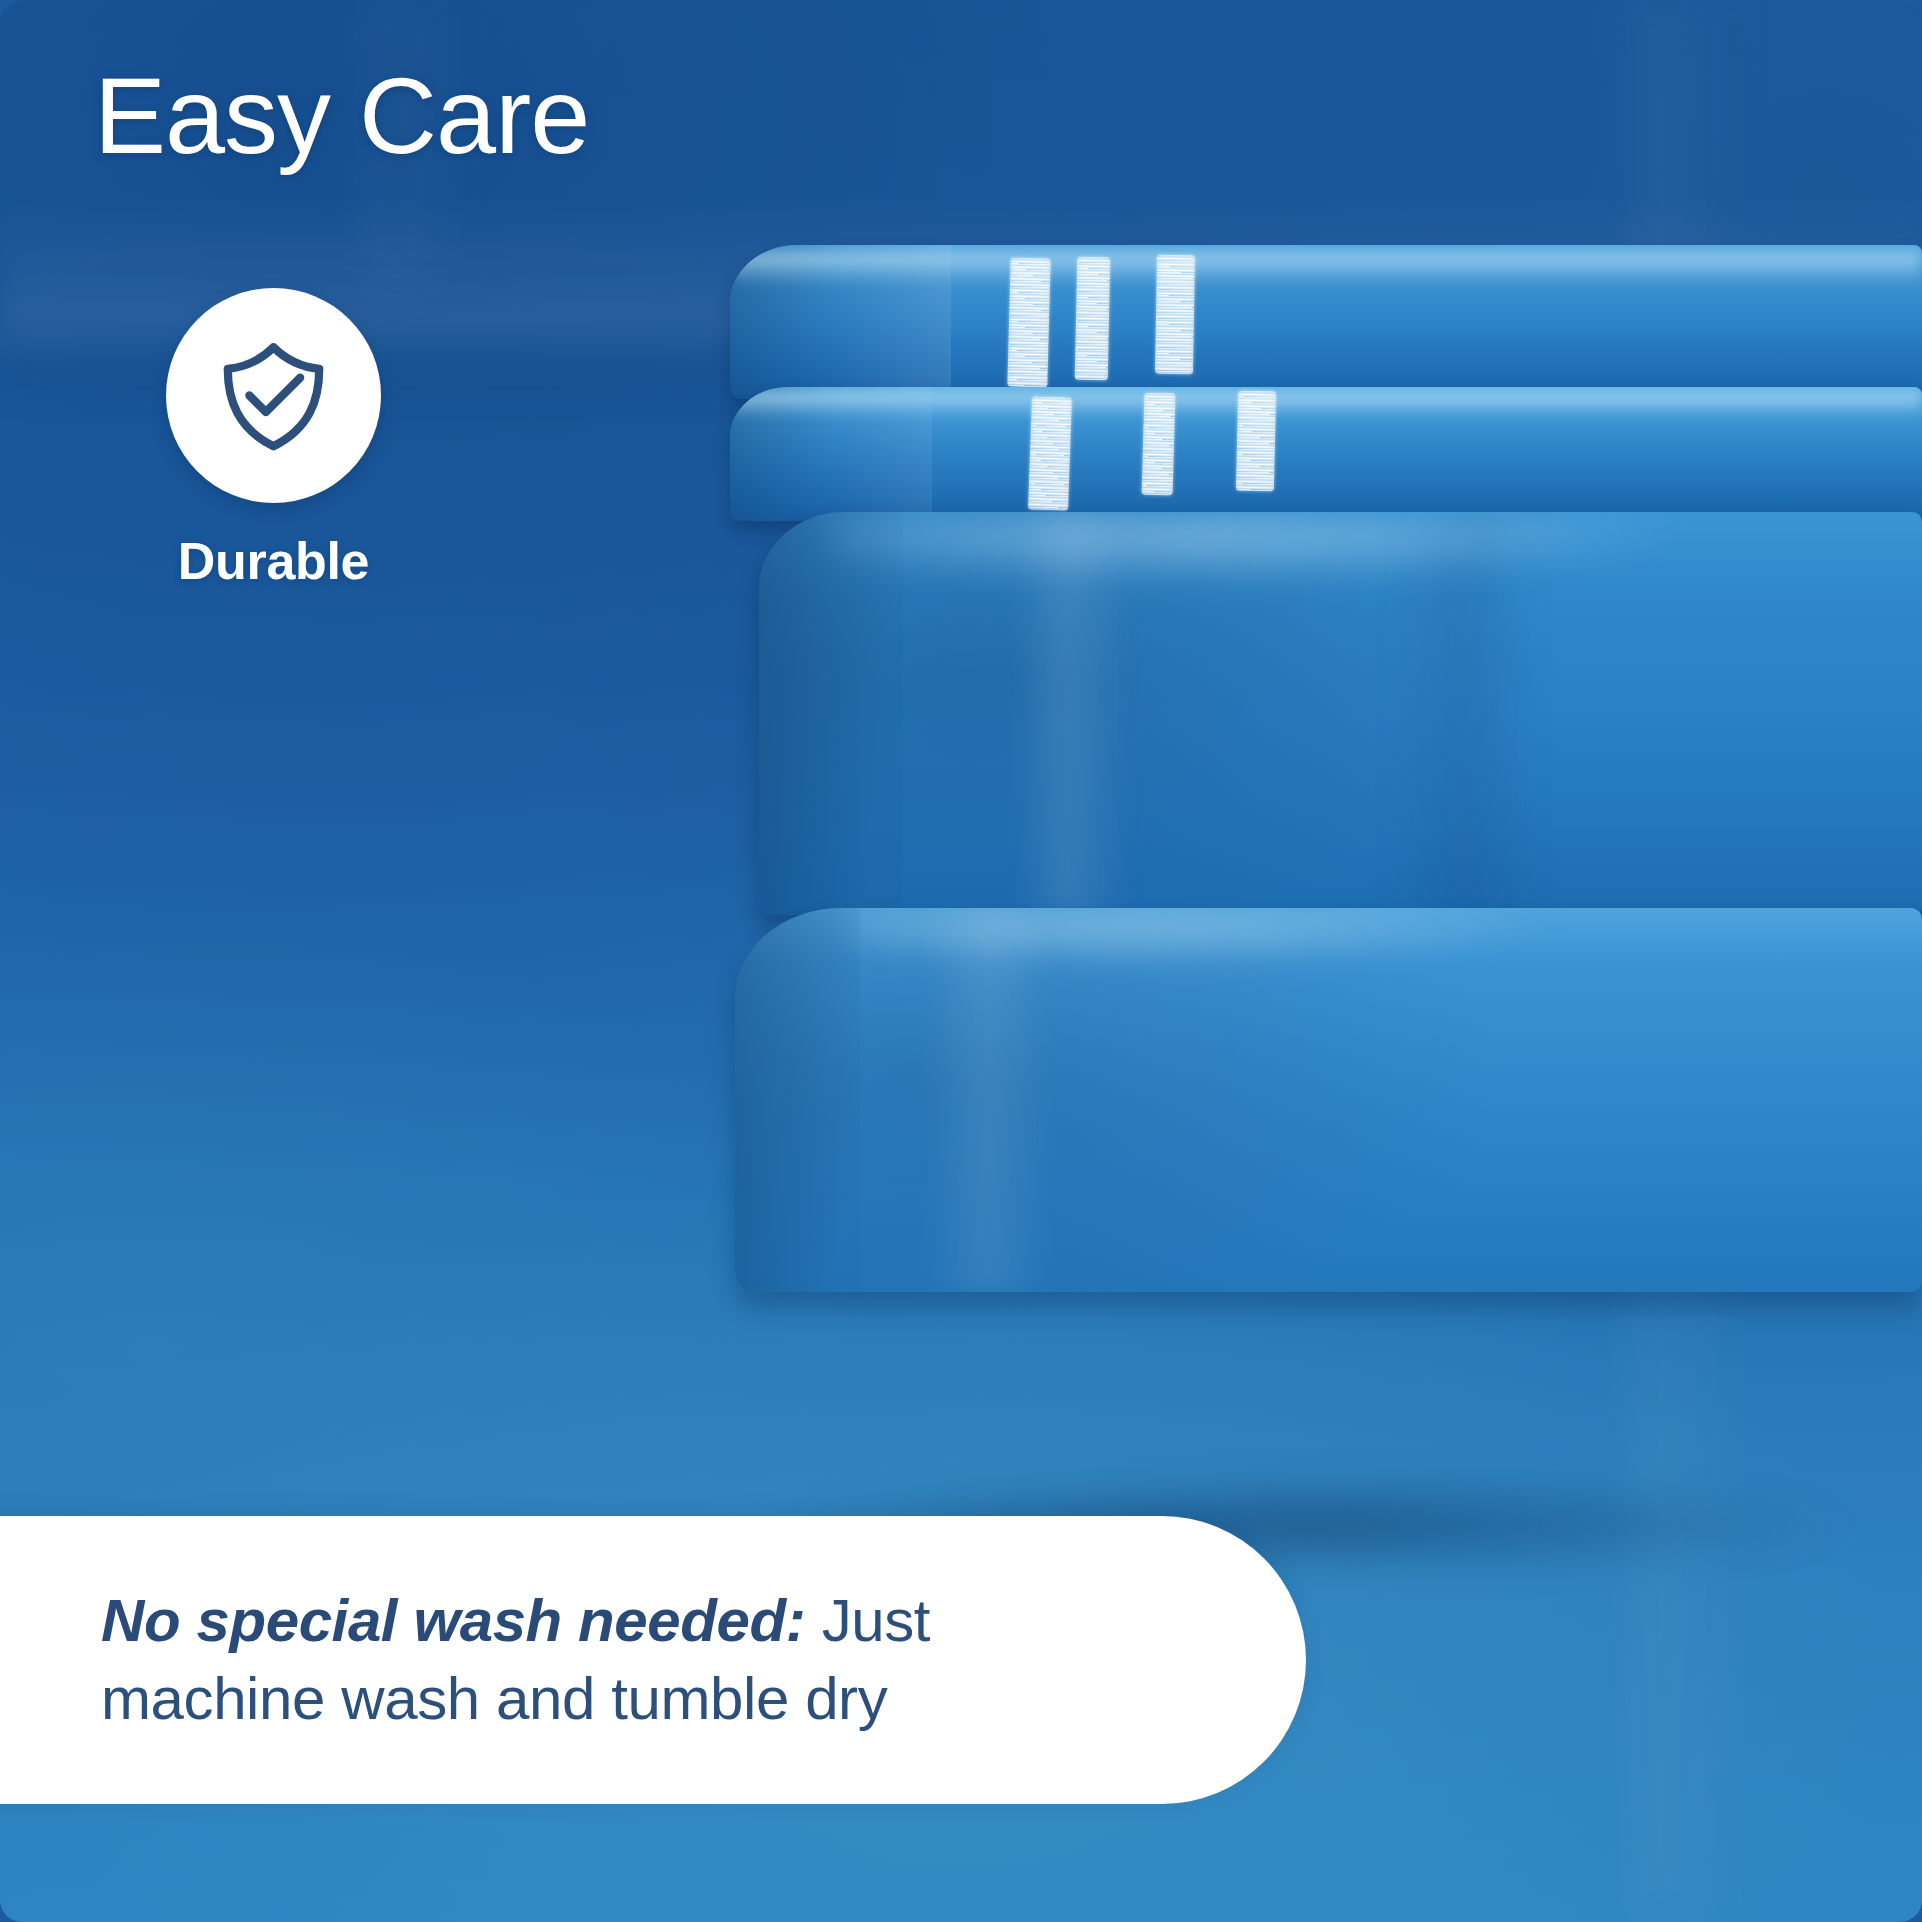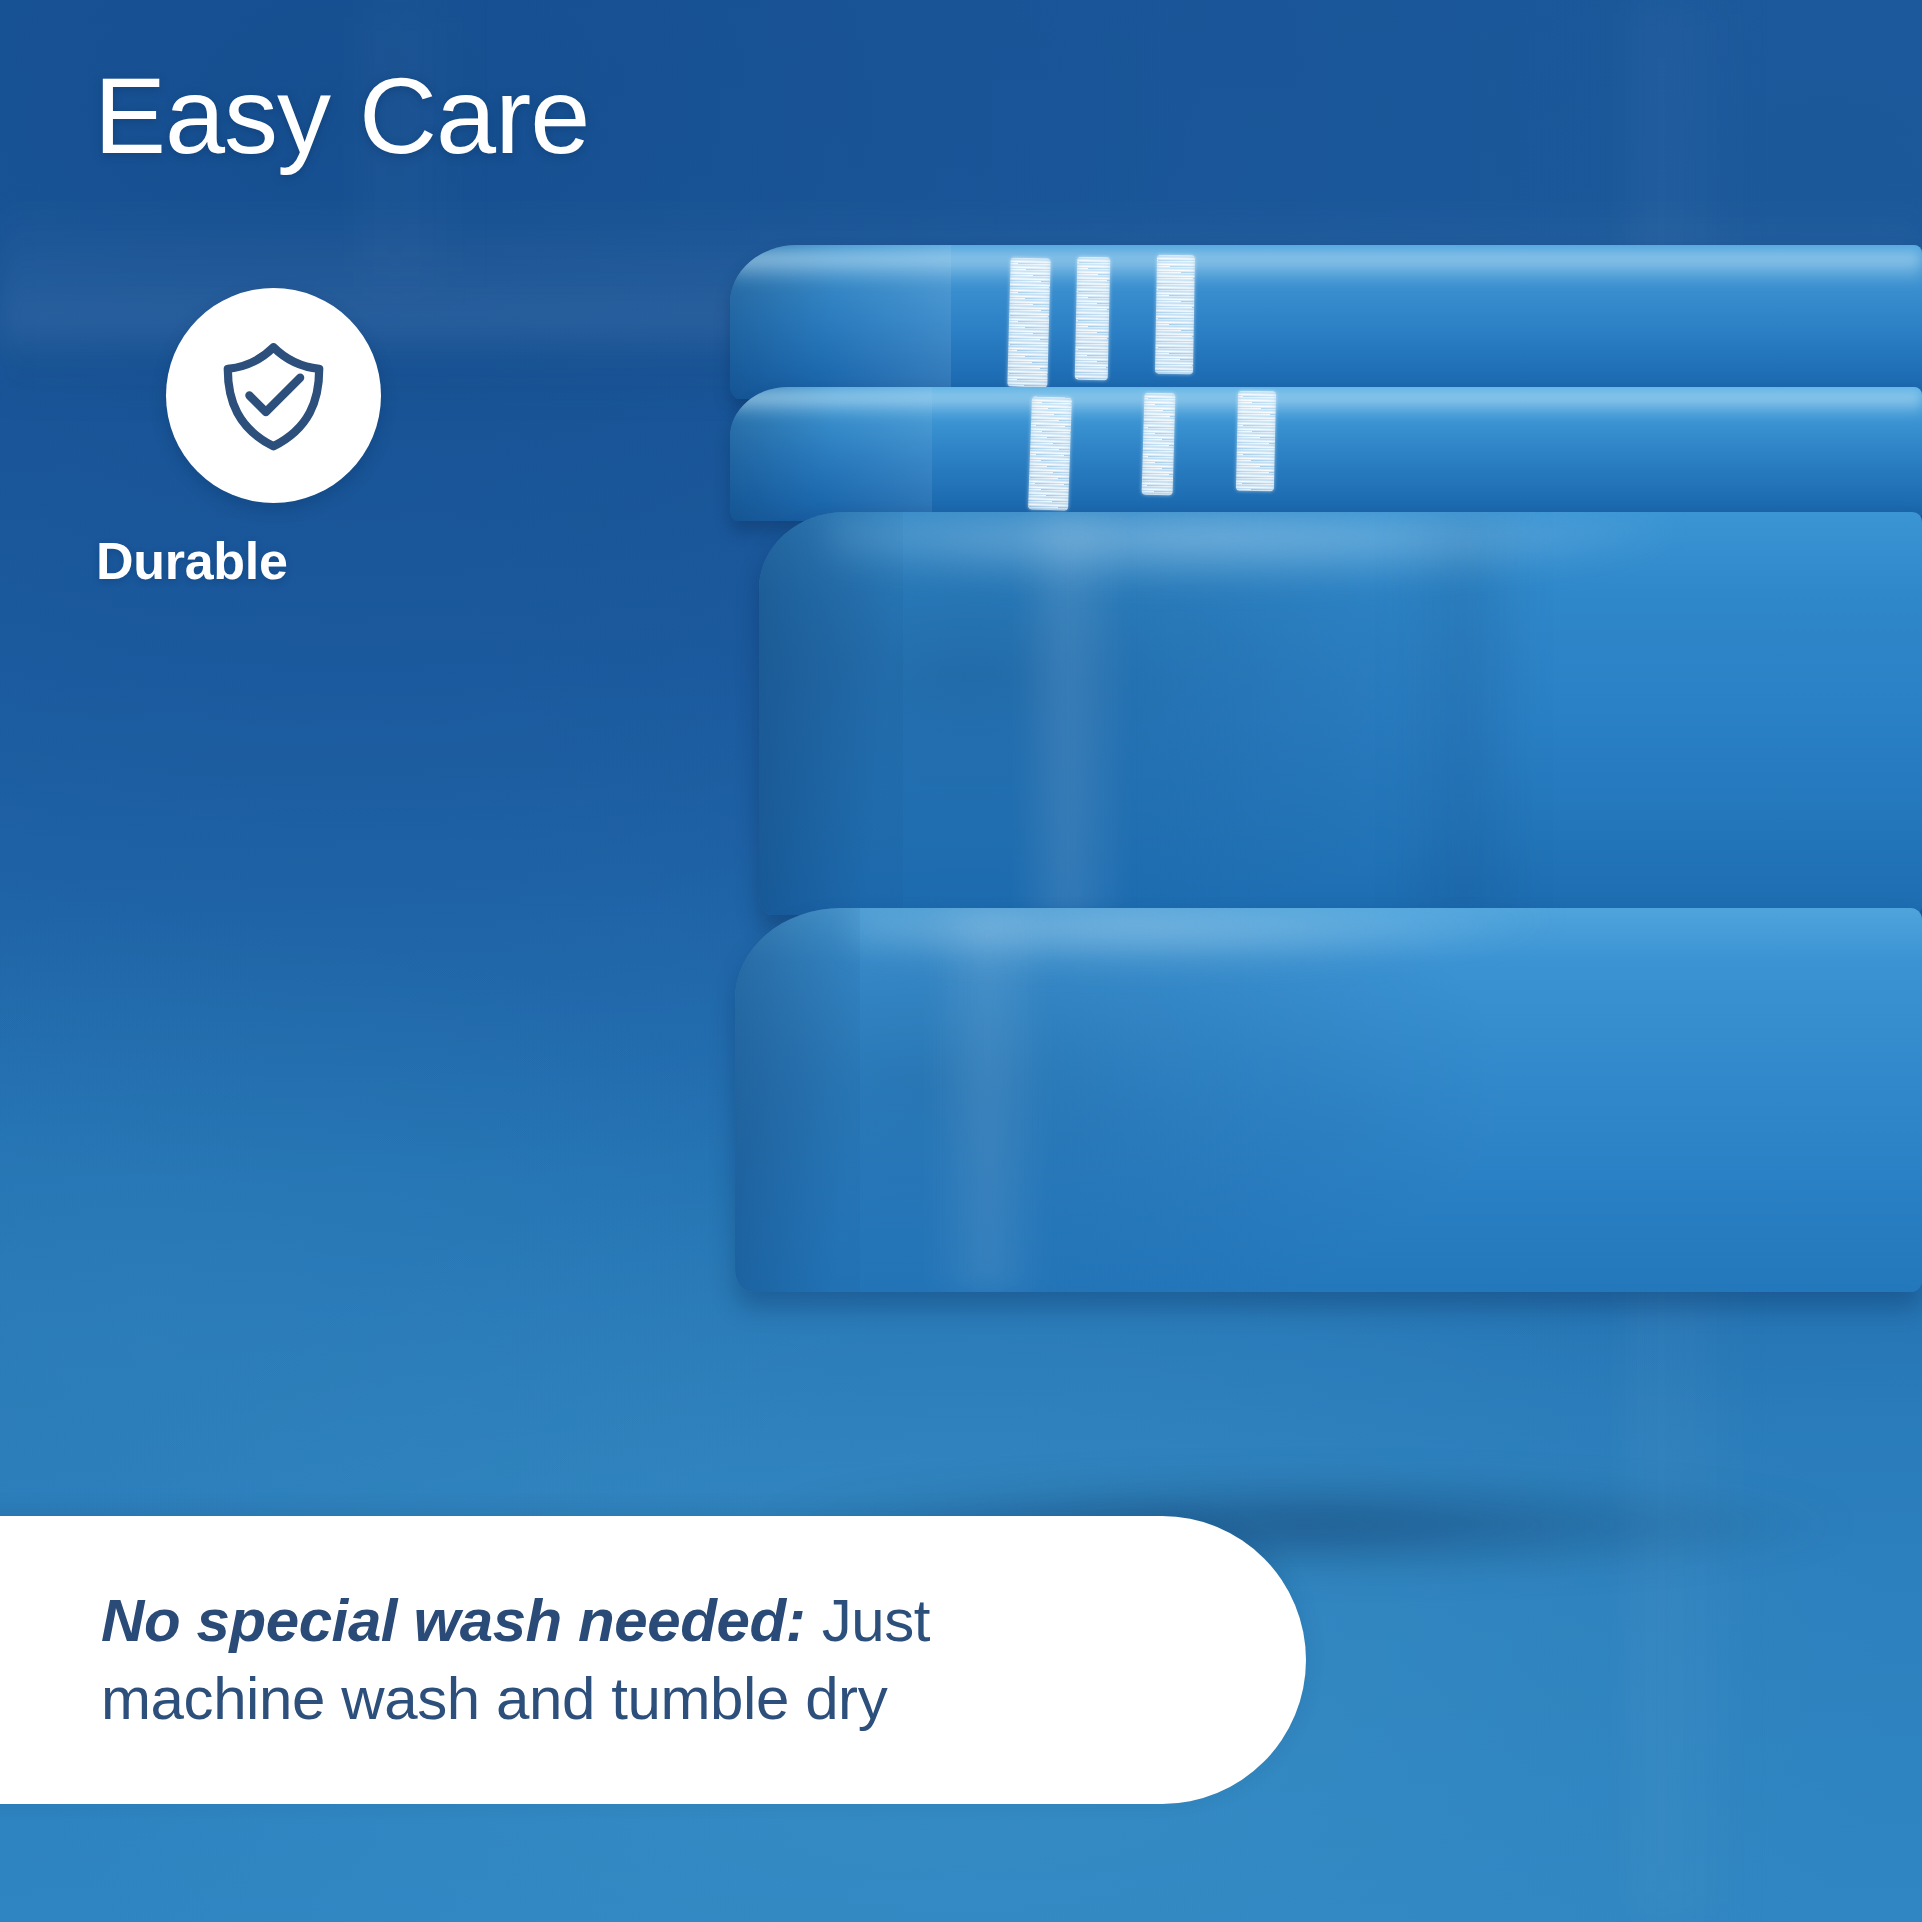--- a/index.html
+++ b/index.html
@@ -13,20 +13,21 @@
     overflow: hidden;
     font-family: "Liberation Sans", sans-serif;
   }
 
   #poster {
     position: relative;
     width: 1922px;
     height: 1922px;
     overflow: hidden;
     background: #1f63a8;
+    border-radius: 22px;
   }
 
   
   .bg-base {
     position: absolute;
     inset: 0;
     background:
       radial-gradient(120% 90% at 18% 6%,  rgba(22,79,144,1) 0%, rgba(22,79,144,0) 62%),
       radial-gradient(130% 110% at 95% 10%, rgba(26,88,154,1) 0%, rgba(26,88,154,0) 58%),
       linear-gradient(178deg, #1d5ba2 0%, #1f63a9 34%, #2574b4 62%, #2c80bd 82%, #2f86c2 100%);
@@ -238,21 +239,21 @@
     border-radius: 50%;
     background: #ffffff;
     box-shadow: 0 5.8px 15.4px rgba(8,38,80,0.25);
     display: flex;
     align-items: center;
     justify-content: center;
   }
   .badge-circle svg { display: block; }
   .feature-label {
     margin-top: 29px;
-    text-align: left;
+    text-align: center;
     color: #ffffff;
     font-size: 52px;
     font-weight: bold;
     line-height: 1.12;
     letter-spacing: -0.3px;
     text-shadow: 0 1.9px 7.7px rgba(8,40,84,0.28);
     white-space: pre-line;
   }
 
   

